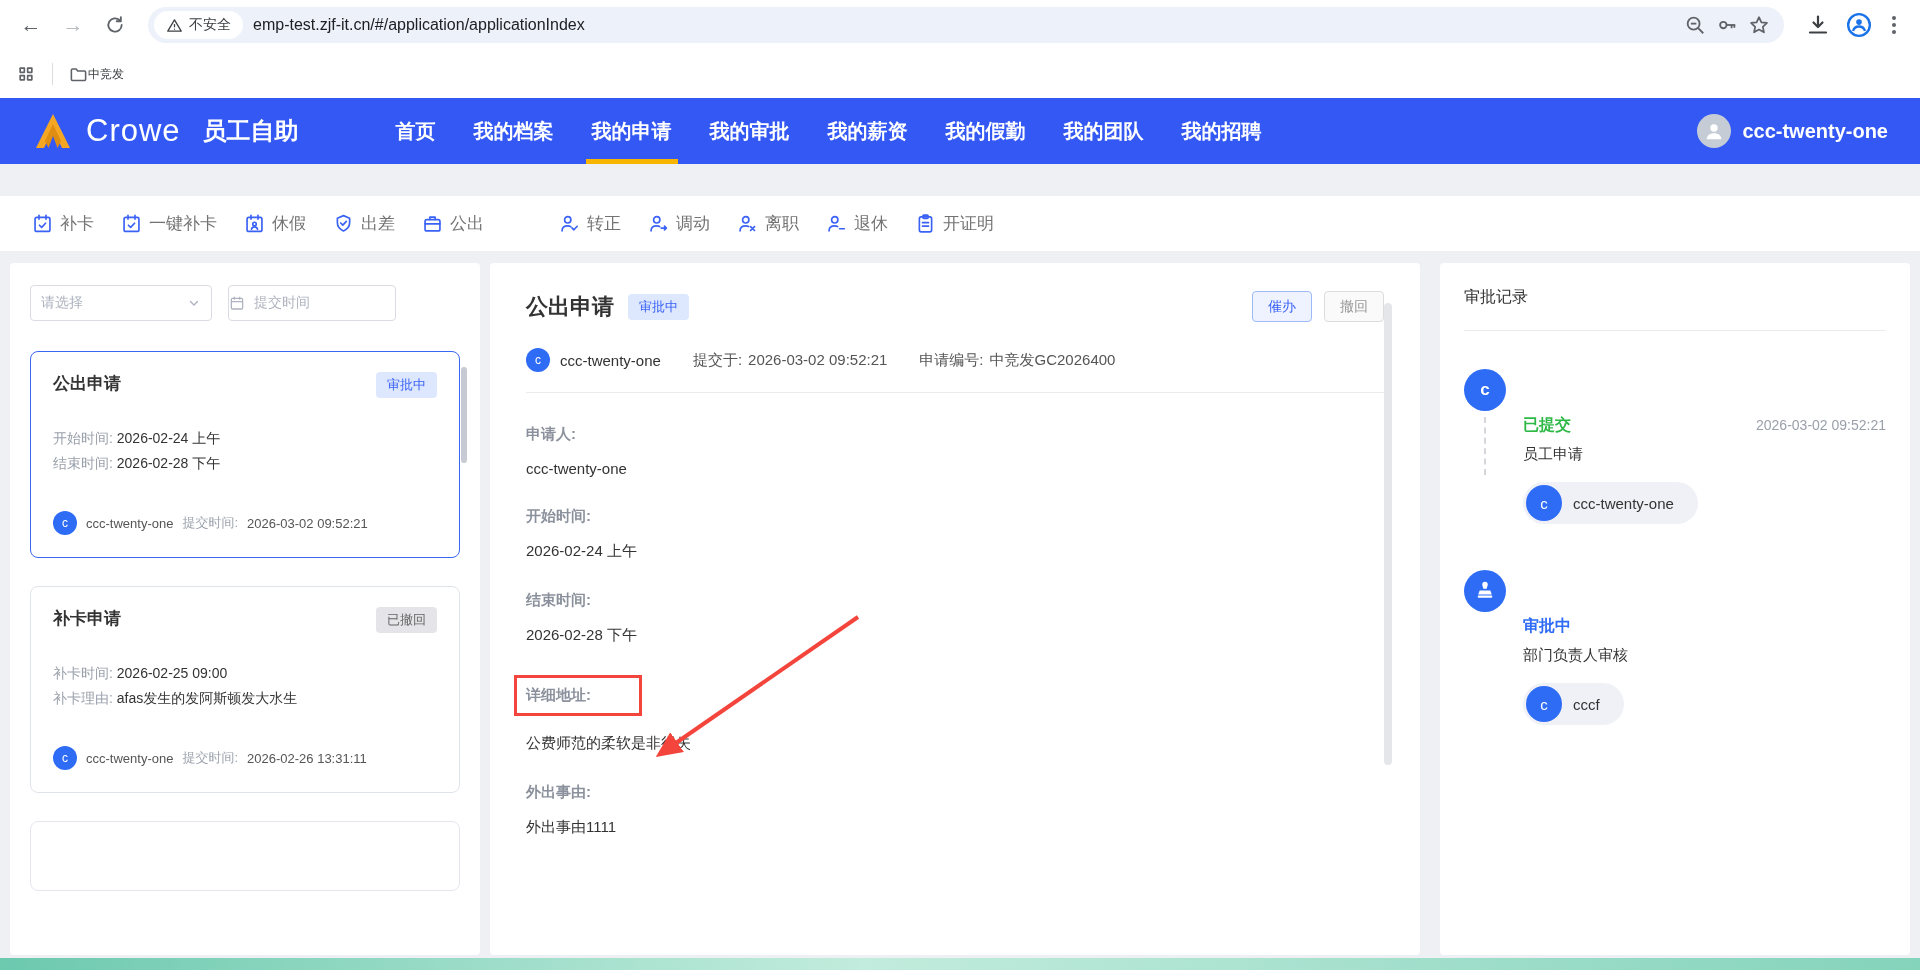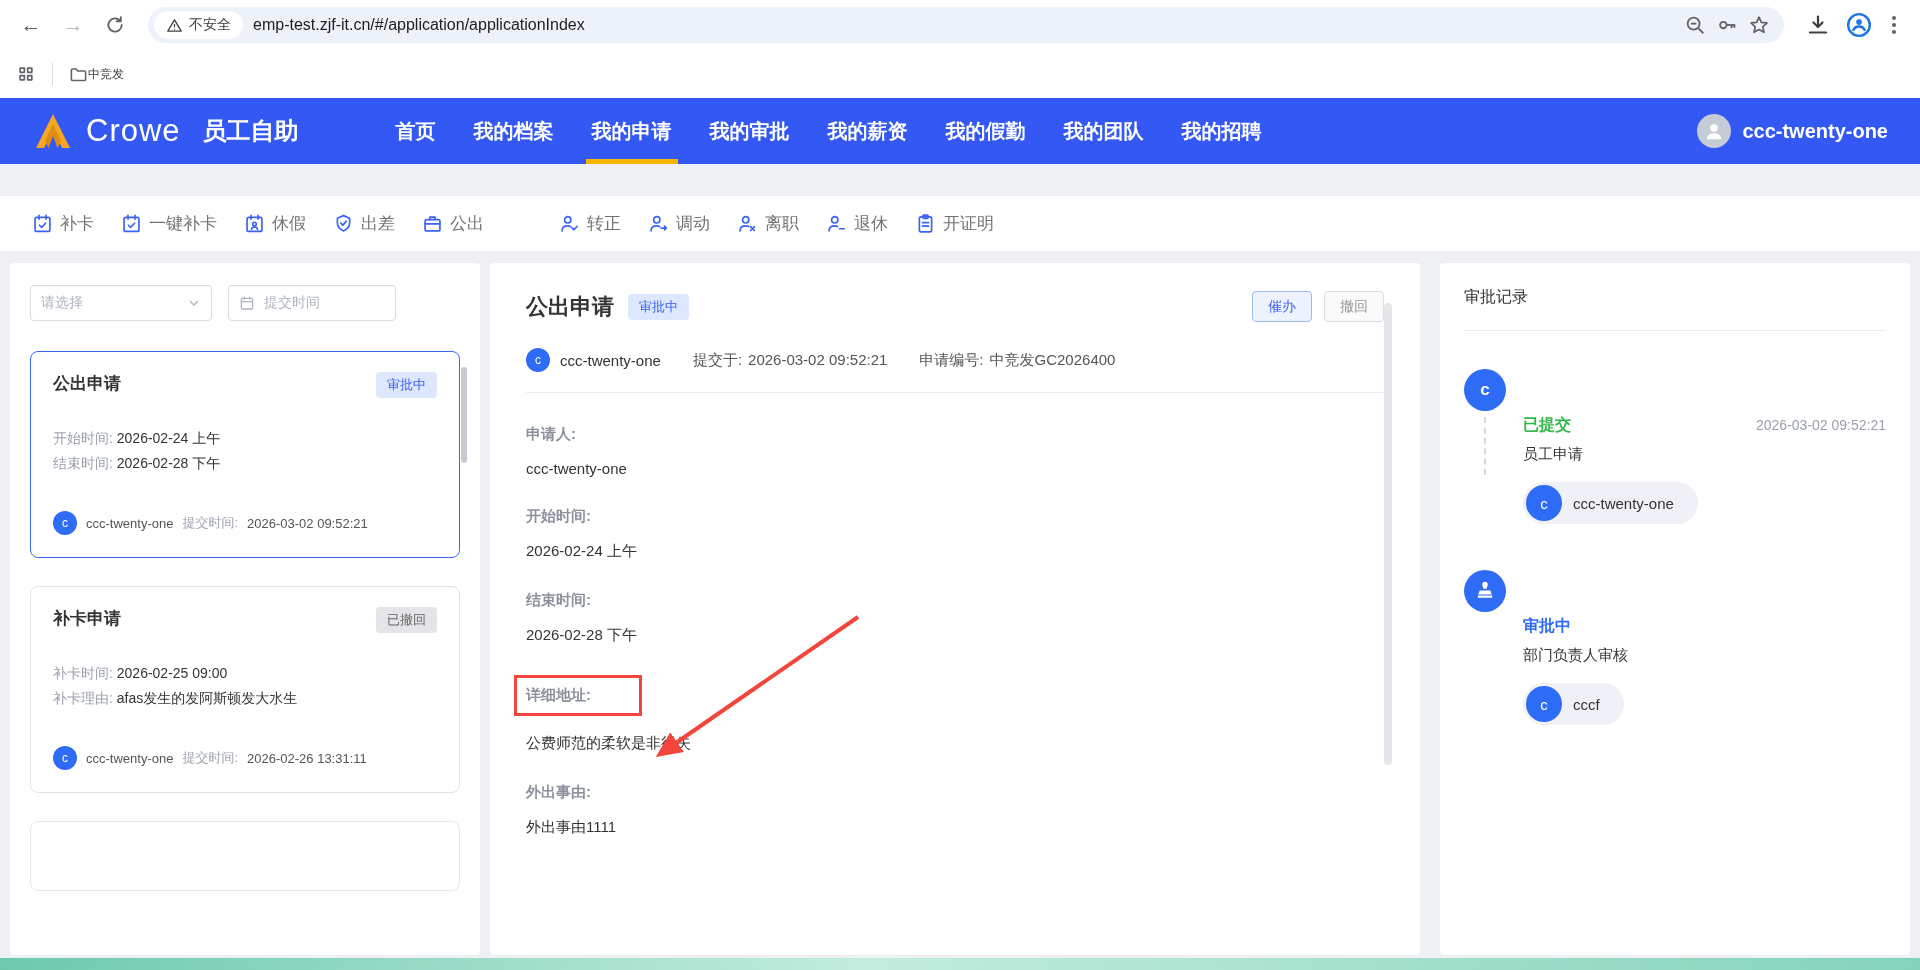--- a/index.html
+++ b/index.html
@@ -45,21 +45,21 @@
 
   
   .panel { position:absolute; top:263px; height:692px; background:#fff; border-radius:4px; }
   .sidebar-panel { left:10px; width:470px; padding:22px 20px; overflow:hidden; }
   .main-panel { left:490px; width:930px; padding:28px 36px; overflow:hidden; }
   .right-panel { left:1440px; width:470px; padding:24px 24px; }
 
   
   .filters { display:flex; gap:16px; }
   .f-select { width:182px; height:36px; border:1px solid #d9dce3; border-radius:4px; display:flex; align-items:center; justify-content:space-between; padding:0 10px; color:#aeb3bf; font-size:14px; background:#fff; }
-  .f-date { width:168px; height:36px; border:1px solid #d9dce3; border-radius:4px; display:flex; align-items:center; gap:9px; padding:0 10px; color:#aeb3bf; font-size:14px; background:#fff; }
+  .f-date { width:168px; height:36px; border:1px solid #d9dce3; border-radius:4px; display:flex; align-items:center; gap:9px; padding:0 0; color:#aeb3bf; font-size:14px; background:#fff; }
   .card-list { margin-top:30px; }
   .app-card { border:1px solid #dfe3ea; border-radius:8px; padding:20px 22px 22px; margin-bottom:28px; background:#fff; cursor:pointer; }
   .app-card.selected { border-color:#3a66f5; }
   .card-head { display:flex; align-items:flex-start; justify-content:space-between; }
   .card-title { font-size:17px; font-weight:bold; color:#333; }
   .badge { font-size:13px; padding:4px 11px; border-radius:4px; white-space:nowrap; }
   .badge-blue { background:#dde7fd; color:#3a62f5; }
   .badge-gray { background:#e5e5e9; color:#666; }
   .card-rows { margin-top:28px; font-size:14px; line-height:1.75; }
   .card-rows .lb { color:#9aa0ab; }

